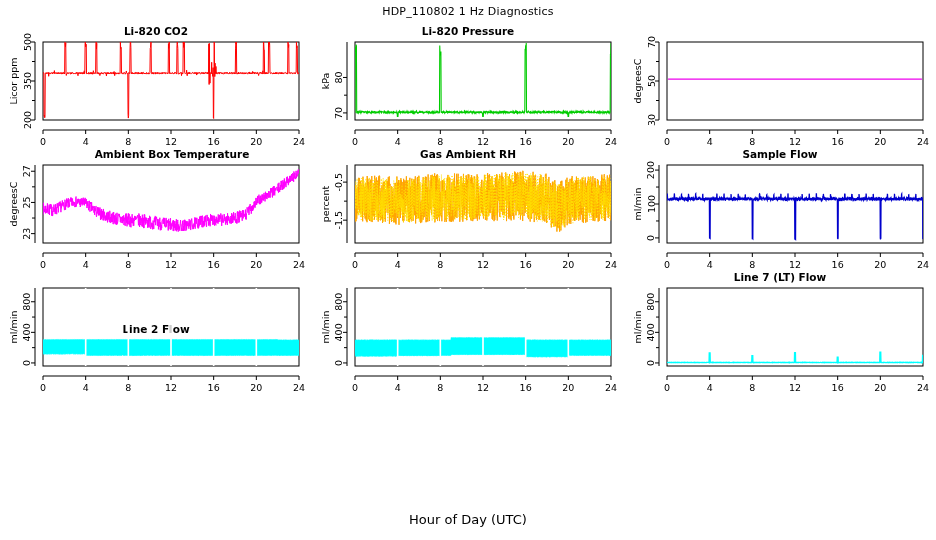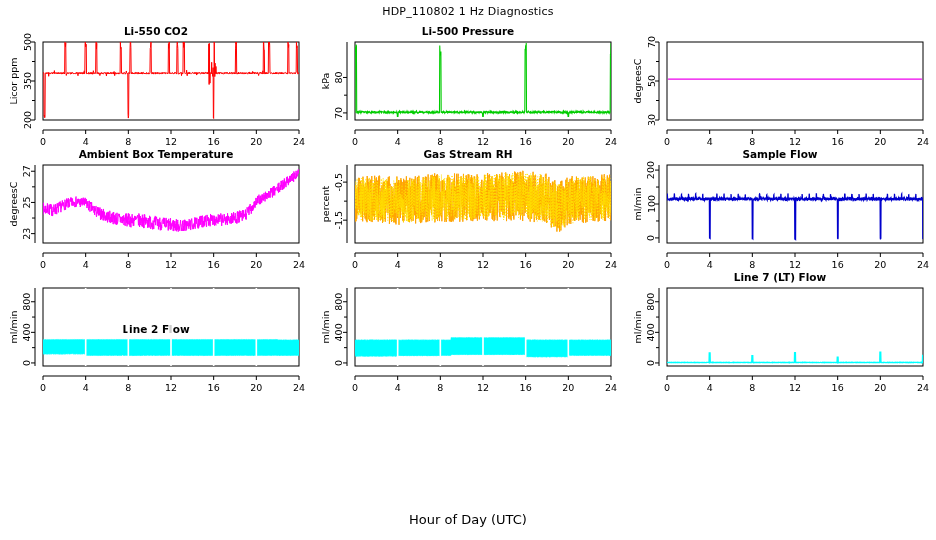--- a/index.html
+++ b/index.html
@@ -59,21 +59,21 @@
   }
 </style>
 </head>
 <body>
 
 <div id="figure">
 
   <div class="fig-title">HDP_110802 1 Hz Diagnostics</div>
 
   <div class="panel" id="p0" style="left:0px; top:25px; width:312px; height:125px;">
-    <div class="panel-title" style="top:0px;">Li-550 CO2</div>
+    <div class="panel-title" style="top:0px;">Li-820 CO2</div>
   <svg width="312" height="125" class="plot-svg">
         <rect x="43" y="17" width="256" height="78" fill="none" stroke="#000" stroke-width="1"></rect>
         <line x1="43" y1="105" x2="299" y2="105" stroke="#000" stroke-width="1"></line>
         <line x1="43" y1="105" x2="43" y2="109" stroke="#000" stroke-width="1"></line>
         <text x="43" y="120" text-anchor="middle" font-size="9.5" font-family="&quot;DejaVu Sans&quot;, sans-serif" fill="#000">0</text>
         <line x1="85.66666666666666" y1="105" x2="85.66666666666666" y2="109" stroke="#000" stroke-width="1"></line>
         <text x="85.66666666666666" y="120" text-anchor="middle" font-size="9.5" font-family="&quot;DejaVu Sans&quot;, sans-serif" fill="#000">4</text>
         <line x1="128.33333333333331" y1="105" x2="128.33333333333331" y2="109" stroke="#000" stroke-width="1"></line>
         <text x="128.33333333333331" y="120" text-anchor="middle" font-size="9.5" font-family="&quot;DejaVu Sans&quot;, sans-serif" fill="#000">8</text>
         <line x1="171" y1="105" x2="171" y2="109" stroke="#000" stroke-width="1"></line>
@@ -98,21 +98,21 @@
           <clipPath id="p0-clip">
             <rect x="43" y="17" width="256" height="78"></rect>
           </clipPath>
         </defs>
         <g clip-path="url(#p0-clip)">
           <polyline points="43.00,48.18 43.28,48.00 43.57,47.56 43.85,48.96 44.14,91.20 44.42,90.21 44.71,92.77 44.99,91.74 45.28,48.05 45.56,48.02 45.84,48.35 46.13,47.64 46.41,48.53 46.70,48.65 46.98,47.76 47.27,48.57 47.55,47.76 47.84,48.10 48.12,47.57 48.40,47.56 48.69,51.27 48.97,47.58 49.26,48.15 49.54,48.20 49.83,48.95 50.11,49.03 50.40,47.95 50.68,48.33 50.96,48.47 51.25,47.78 51.53,47.73 51.82,48.10 52.10,47.58 52.39,48.89 52.67,47.97 52.96,48.44 53.24,47.40 53.52,47.96 53.81,47.44 54.09,48.32 54.38,45.60 54.66,48.56 54.95,48.89 55.23,47.75 55.52,48.17 55.80,48.09 56.08,47.50 56.37,48.02 56.65,48.07 56.94,48.94 57.22,47.93 57.51,47.82 57.79,48.86 58.08,47.34 58.36,47.43 58.64,47.73 58.93,48.98 59.21,47.90 59.50,47.97 59.78,47.80 60.07,48.94 60.35,48.42 60.64,47.62 60.92,48.20 61.20,47.56 61.49,47.84 61.77,49.11 62.06,48.22 62.34,47.64 62.63,48.96 62.91,47.99 63.20,47.59 63.48,47.32 63.76,48.80 64.05,48.39 64.33,48.14 64.62,49.00 64.90,17.25 65.19,18.68 65.47,21.71 65.76,17.69 66.04,48.53 66.32,50.44 66.61,48.81 66.89,48.86 67.18,48.76 67.46,47.61 67.75,47.63 68.03,48.95 68.32,48.72 68.60,48.49 68.88,47.50 69.17,47.80 69.45,47.73 69.74,48.41 70.02,48.70 70.31,48.86 70.59,49.09 70.88,47.35 71.16,48.16 71.44,49.01 71.73,47.71 72.01,47.32 72.30,47.52 72.58,47.42 72.87,48.40 73.15,48.32 73.44,48.77 73.72,48.95 74.00,48.11 74.29,48.69 74.57,48.97 74.86,48.62 75.14,48.31 75.43,48.85 75.71,48.87 76.00,48.06 76.28,47.30 76.56,48.07 76.85,48.64 77.13,47.39 77.42,48.25 77.70,48.88 77.99,50.72 78.27,47.76 78.56,48.72 78.84,47.69 79.12,48.01 79.41,48.42 79.69,47.43 79.98,47.82 80.26,48.87 80.55,47.87 80.83,47.44 81.12,48.87 81.40,48.41 81.68,48.07 81.97,47.35 82.25,48.70 82.54,47.81 82.82,49.02 83.11,48.89 83.39,47.73 83.68,47.38 83.96,48.89 84.24,45.81 84.53,48.65 84.81,48.58 85.10,18.45 85.38,16.40 85.67,21.81 85.95,19.12 86.24,19.30 86.52,48.76 86.80,48.60 87.09,48.93 87.37,48.38 87.66,48.07 87.94,48.75 88.23,49.00 88.51,47.45 88.80,47.46 89.08,48.48 89.36,49.10 89.65,48.10 89.93,47.82 90.22,47.37 90.50,48.81 90.79,48.87 91.07,47.56 91.36,48.87 91.64,47.59 91.92,49.07 92.21,49.09 92.49,47.65 92.78,49.10 93.06,49.06 93.35,45.71 93.63,47.45 93.92,48.47 94.20,48.83 94.48,48.35 94.77,47.70 95.05,47.55 95.34,48.54 95.62,47.92 95.91,19.98 96.19,15.70 96.48,24.12 96.76,18.25 97.04,48.71 97.33,47.78 97.61,47.36 97.90,48.46 98.18,49.09 98.47,48.87 98.75,47.55 99.04,48.84 99.32,48.38 99.60,48.47 99.89,50.54 100.17,49.00 100.46,48.00 100.74,48.66 101.03,47.97 101.31,47.42 101.60,48.32 101.88,47.84 102.16,48.82 102.45,48.64 102.73,47.91 103.02,48.68 103.30,49.09 103.59,49.01 103.87,48.17 104.16,47.34 104.44,47.81 104.72,47.89 105.01,47.49 105.29,47.72 105.58,48.67 105.86,48.58 106.15,47.54 106.43,51.02 106.72,48.22 107.00,47.88 107.28,47.89 107.57,48.73 107.85,47.35 108.14,48.90 108.42,48.54 108.71,47.64 108.99,49.01 109.28,48.40 109.56,48.02 109.84,48.84 110.13,48.08 110.41,47.47 110.70,47.38 110.98,48.67 111.27,47.66 111.55,48.61 111.84,48.49 112.12,47.48 112.40,48.31 112.69,48.38 112.97,47.79 113.26,48.52 113.54,47.38 113.83,49.09 114.11,46.49 114.40,47.85 114.68,50.64 114.96,48.78 115.25,49.09 115.53,47.53 115.82,47.93 116.10,47.71 116.39,49.02 116.67,48.90 116.96,48.37 117.24,48.87 117.52,48.24 117.81,47.80 118.09,48.17 118.38,49.08 118.66,47.83 118.95,48.42 119.23,48.30 119.52,48.07 119.80,48.74 120.08,48.51 120.37,15.70 120.65,23.53 120.94,22.18 121.22,22.74 121.51,48.02 121.79,47.55 122.08,48.91 122.36,48.38 122.64,48.83 122.93,48.72 123.21,48.95 123.50,48.01 123.78,48.22 124.07,47.40 124.35,47.78 124.64,47.74 124.92,47.75 125.20,49.21 125.49,48.33 125.77,48.41 126.06,48.06 126.34,45.97 126.63,47.70 126.91,48.05 127.20,48.83 127.48,48.81 127.76,48.37 128.05,89.69 128.33,93.09 128.62,90.68 128.90,47.38 129.19,48.78 129.47,48.25 129.76,48.24 130.04,23.96 130.32,15.70 130.61,15.70 130.89,22.70 131.18,48.54 131.46,47.71 131.75,48.75 132.03,47.77 132.32,47.37 132.60,47.56 132.88,48.99 133.17,47.96 133.45,48.94 133.74,48.53 134.02,47.87 134.31,48.09 134.59,47.86 134.88,48.96 135.16,48.83 135.44,47.41 135.73,47.29 136.01,48.49 136.30,47.76 136.58,47.52 136.87,48.63 137.15,48.61 137.44,47.88 137.72,47.46 138.00,49.10 138.29,47.88 138.57,47.37 138.86,48.85 139.14,47.94 139.43,48.58 139.71,47.86 140.00,48.52 140.28,48.95 140.56,48.05 140.85,47.69 141.13,47.74 141.42,48.85 141.70,47.30 141.99,48.59 142.27,48.85 142.56,47.65 142.84,48.89 143.12,47.53 143.41,47.33 143.69,47.60 143.98,48.26 144.26,48.91 144.55,48.02 144.83,48.57 145.12,48.98 145.40,47.99 145.68,48.50 145.97,48.26 146.25,48.08 146.54,47.50 146.82,49.03 147.11,48.80 147.39,48.19 147.68,48.28 147.96,49.10 148.24,48.87 148.53,47.69 148.81,48.96 149.10,48.99 149.38,48.65 149.67,48.81 149.95,47.38 150.24,23.36 150.52,22.65 150.80,17.48 151.09,16.92 151.37,47.33 151.66,48.70 151.94,48.49 152.23,47.29 152.51,48.25 152.80,49.03 153.08,47.92 153.36,47.49 153.65,49.00 153.93,48.83 154.22,48.85 154.50,48.29 154.79,47.56 155.07,47.88 155.36,47.35 155.64,49.11 155.92,48.18 156.21,48.07 156.49,48.48 156.78,47.64 157.06,48.23 157.35,47.33 157.63,48.71 157.92,49.05 158.20,48.02 158.48,48.04 158.77,47.58 159.05,48.23 159.34,49.07 159.62,48.82 159.91,47.78 160.19,48.67 160.48,47.88 160.76,48.30 161.04,49.07 161.33,48.80 161.61,47.79 161.90,47.31 162.18,47.68 162.47,47.58 162.75,49.03 163.04,47.58 163.32,47.82 163.60,47.60 163.89,47.77 164.17,47.95 164.46,47.61 164.74,47.32 165.03,48.90 165.31,48.87 165.60,47.68 165.88,47.44 166.16,47.55 166.45,47.82 166.73,48.31 167.02,48.03 167.30,47.88 167.59,48.76 167.87,47.93 168.16,48.31 168.44,18.67 168.72,23.36 169.01,21.60 169.29,15.78 169.58,48.59 169.86,47.50 170.15,47.82 170.43,47.94 170.72,48.80 171.00,48.51 171.28,48.13 171.57,48.48 171.85,47.88 172.14,48.22 172.42,47.54 172.71,48.25 172.99,48.49 173.28,48.89 173.56,48.97 173.84,48.12 174.13,48.59 174.41,48.35 174.70,47.41 174.98,48.34 175.27,47.40 175.55,47.63 175.84,48.13 176.12,48.45 176.40,48.20 176.69,49.08 176.97,20.36 177.26,16.66 177.54,19.68 177.83,23.61 178.11,48.85 178.40,48.99 178.68,48.85 178.96,49.06 179.25,47.90 179.53,48.65 179.82,48.60 180.10,48.12 180.39,48.14 180.67,47.45 180.96,47.38 181.24,48.07 181.52,50.61 181.81,47.54 182.09,48.54 182.38,47.99 182.66,48.80 182.95,48.84 183.23,15.78 183.52,19.73 183.80,22.47 184.08,16.28 184.37,15.75 184.65,47.47 184.94,48.48 185.22,48.30 185.51,48.68 185.79,48.35 186.08,48.21 186.36,48.05 186.64,45.18 186.93,49.72 187.21,50.71 187.50,47.98 187.78,47.67 188.07,48.25 188.35,47.73 188.64,48.75 188.92,47.39 189.20,47.39 189.49,48.80 189.77,47.34 190.06,48.33 190.34,48.75 190.63,48.53 190.91,48.25 191.20,48.49 191.48,48.57 191.76,48.36 192.05,48.37 192.33,47.45 192.62,47.31 192.90,48.02 193.19,47.88 193.47,48.12 193.76,48.63 194.04,47.99 194.32,47.47 194.61,47.43 194.89,48.94 195.18,48.41 195.46,47.81 195.75,47.39 196.03,48.66 196.32,47.55 196.60,50.06 196.88,48.95 197.17,47.73 197.45,49.10 197.74,47.71 198.02,48.14 198.31,48.10 198.59,47.77 198.88,48.44 199.16,47.53 199.44,47.95 199.73,47.42 200.01,47.83 200.30,48.92 200.58,48.96 200.87,48.81 201.15,48.48 201.44,48.21 201.72,47.38 202.00,48.83 202.29,48.65 202.57,47.63 202.86,47.97 203.14,48.15 203.43,47.53 203.71,49.02 204.00,48.28 204.28,47.88 204.56,48.60 204.85,48.82 205.13,47.37 205.42,48.15 205.70,47.38 205.99,47.44 206.27,47.70 206.56,47.52 206.84,47.87 207.12,48.95 207.41,47.58 207.69,49.01 207.98,47.40 208.26,48.51 208.55,48.72 208.83,18.82 209.12,59.50 209.40,18.36 209.68,51.03 209.97,58.15 210.25,48.85 210.54,48.43 210.82,47.48 211.11,48.86 211.39,48.06 211.68,37.27 211.96,47.87 212.24,48.80 212.53,48.17 212.81,51.40 213.10,42.64 213.38,92.99 213.67,93.53 213.95,52.48 214.24,15.70 214.52,41.70 214.80,51.58 215.09,38.15 215.37,48.60 215.66,48.62 215.94,41.44 216.23,48.62 216.51,48.67 216.80,47.32 217.08,48.74 217.36,48.78 217.65,48.53 217.93,48.71 218.22,47.51 218.50,48.24 218.79,48.11 219.07,47.30 219.36,48.95 219.64,48.97 219.92,47.39 220.21,47.82 220.49,47.59 220.78,47.92 221.06,47.41 221.35,48.40 221.63,48.04 221.92,48.68 222.20,47.71 222.48,48.74 222.77,48.30 223.05,48.91 223.34,49.07 223.62,48.75 223.91,48.59 224.19,47.37 224.48,48.63 224.76,48.55 225.04,48.91 225.33,47.57 225.61,47.92 225.90,47.53 226.18,48.07 226.47,47.91 226.75,47.42 227.04,48.80 227.32,47.48 227.60,47.90 227.89,47.82 228.17,48.11 228.46,48.73 228.74,48.82 229.03,49.05 229.31,48.04 229.60,47.32 229.88,48.53 230.16,48.89 230.45,48.03 230.73,47.85 231.02,47.43 231.30,47.67 231.59,47.30 231.87,48.84 232.16,48.58 232.44,47.65 232.72,48.86 233.01,49.07 233.29,48.78 233.58,47.53 233.86,47.54 234.15,47.44 234.43,47.45 234.72,49.02 235.00,47.99 235.28,48.70 235.57,23.10 235.85,16.27 236.14,19.09 236.42,17.34 236.71,48.82 236.99,48.76 237.28,48.22 237.56,49.05 237.84,48.97 238.13,47.71 238.41,48.72 238.70,47.09 238.98,48.96 239.27,48.52 239.55,48.11 239.84,48.14 240.12,48.60 240.40,47.51 240.69,47.49 240.97,48.46 241.26,48.30 241.54,47.84 241.83,47.80 242.11,49.06 242.40,47.97 242.68,47.53 242.96,48.27 243.25,48.31 243.53,47.81 243.82,48.86 244.10,48.70 244.39,47.74 244.67,48.72 244.96,48.67 245.24,47.76 245.52,48.97 245.81,47.94 246.09,48.20 246.38,48.07 246.66,47.81 246.95,47.74 247.23,48.87 247.52,48.87 247.80,48.64 248.08,48.86 248.37,47.36 248.65,47.92 248.94,48.33 249.22,48.06 249.51,46.94 249.79,49.00 250.08,48.08 250.36,48.62 250.64,48.01 250.93,47.53 251.21,48.91 251.50,48.35 251.78,48.82 252.07,47.78 252.35,48.41 252.64,46.41 252.92,48.32 253.20,47.46 253.49,47.42 253.77,48.13 254.06,47.35 254.34,49.03 254.63,48.12 254.91,47.45 255.20,48.51 255.48,47.96 255.76,47.48 256.05,47.52 256.33,48.67 256.62,48.13 256.90,48.22 257.19,48.92 257.47,47.38 257.76,47.34 258.04,48.49 258.32,48.97 258.61,50.51 258.89,48.79 259.18,48.81 259.46,48.27 259.75,47.48 260.03,48.44 260.32,48.21 260.60,47.36 260.88,48.12 261.17,47.39 261.45,48.25 261.74,48.97 262.02,48.69 262.31,49.05 262.59,47.33 262.88,45.81 263.16,48.99 263.44,15.97 263.73,17.36 264.01,24.17 264.30,24.71 264.58,48.52 264.87,49.07 265.15,47.82 265.44,48.98 265.72,47.48 266.00,48.08 266.29,47.77 266.57,48.75 266.86,47.42 267.14,48.10 267.43,48.26 267.71,48.90 268.00,48.13 268.28,48.29 268.56,16.54 268.85,21.55 269.13,18.47 269.42,15.70 269.70,20.36 269.99,47.70 270.27,48.42 270.56,48.58 270.84,48.50 271.12,47.43 271.41,47.86 271.69,48.22 271.98,48.28 272.26,48.23 272.55,48.91 272.83,48.72 273.12,48.13 273.40,48.90 273.68,47.81 273.97,47.57 274.25,48.83 274.54,48.07 274.82,48.91 275.11,48.16 275.39,48.77 275.68,47.31 275.96,48.59 276.24,49.01 276.53,47.47 276.81,48.67 277.10,49.03 277.38,48.30 277.67,47.59 277.95,47.34 278.24,47.58 278.52,48.80 278.80,48.90 279.09,48.69 279.37,47.60 279.66,47.64 279.94,47.45 280.23,48.92 280.51,48.07 280.80,47.49 281.08,47.48 281.36,48.94 281.65,47.58 281.93,48.89 282.22,47.52 282.50,47.98 282.79,48.75 283.07,48.99 283.36,48.12 283.64,48.50 283.92,47.71 284.21,48.24 284.49,47.83 284.78,47.82 285.06,47.63 285.35,47.75 285.63,47.41 285.92,47.49 286.20,48.41 286.48,49.03 286.77,48.31 287.05,47.96 287.34,49.01 287.62,49.03 287.91,15.71 288.19,17.51 288.48,22.47 288.76,19.49 289.04,48.29 289.33,47.80 289.61,48.21 289.90,48.36 290.18,47.49 290.47,48.37 290.75,48.53 291.04,48.38 291.32,47.99 291.60,47.58 291.89,47.43 292.17,48.30 292.46,49.05 292.74,48.20 293.03,47.95 293.31,47.95 293.60,48.09 293.88,48.31 294.16,48.75 294.45,47.72 294.73,47.89 295.02,47.97 295.30,48.85 295.59,47.50 295.87,47.44 296.16,47.41 296.44,16.07 296.72,23.12 297.01,20.76 297.29,23.09 297.58,48.83 297.86,48.74 298.15,48.57 298.43,48.67 298.72,47.61 299.00,47.75" fill="none" stroke="#ff0000" stroke-width="1"></polyline>
         </g>
       </svg>
     </div>
   <div class="panel" id="p1" style="left:312px; top:25px; width:312px; height:125px;">
-    <div class="panel-title" style="top:0px;">Li-500 Pressure</div>
+    <div class="panel-title" style="top:0px;">Li-820 Pressure</div>
   <svg width="312" height="125" class="plot-svg">
         <rect x="43" y="17" width="256" height="78" fill="none" stroke="#000" stroke-width="1"></rect>
         <line x1="43" y1="105" x2="299" y2="105" stroke="#000" stroke-width="1"></line>
         <line x1="43" y1="105" x2="43" y2="109" stroke="#000" stroke-width="1"></line>
         <text x="43" y="120" text-anchor="middle" font-size="9.5" font-family="&quot;DejaVu Sans&quot;, sans-serif" fill="#000">0</text>
         <line x1="85.66666666666666" y1="105" x2="85.66666666666666" y2="109" stroke="#000" stroke-width="1"></line>
         <text x="85.66666666666666" y="120" text-anchor="middle" font-size="9.5" font-family="&quot;DejaVu Sans&quot;, sans-serif" fill="#000">4</text>
         <line x1="128.33333333333331" y1="105" x2="128.33333333333331" y2="109" stroke="#000" stroke-width="1"></line>
         <text x="128.33333333333331" y="120" text-anchor="middle" font-size="9.5" font-family="&quot;DejaVu Sans&quot;, sans-serif" fill="#000">8</text>
         <line x1="171" y1="105" x2="171" y2="109" stroke="#000" stroke-width="1"></line>
@@ -173,21 +173,21 @@
             <rect x="43" y="17" width="256" height="78"></rect>
           </clipPath>
         </defs>
         <g clip-path="url(#p2-clip)">
           <polyline points="44.07,54.05 297.93,54.05" fill="none" stroke="#ee00ee" stroke-width="1.2"></polyline>
         </g>
       </svg>
     </div>
 
   <div class="panel" id="p3" style="left:0px; top:148px; width:312px; height:125px;">
-    <div class="panel-title" style="top:0px;">Ambient Box Temperature</div>
+    <div class="panel-title" style="top:0px;margin-left:16px;">Ambient Box Temperature</div>
   <svg width="312" height="125" class="plot-svg">
         <rect x="43" y="17" width="256" height="78" fill="none" stroke="#000" stroke-width="1"></rect>
         <line x1="43" y1="105" x2="299" y2="105" stroke="#000" stroke-width="1"></line>
         <line x1="43" y1="105" x2="43" y2="109" stroke="#000" stroke-width="1"></line>
         <text x="43" y="120" text-anchor="middle" font-size="9.5" font-family="&quot;DejaVu Sans&quot;, sans-serif" fill="#000">0</text>
         <line x1="85.66666666666666" y1="105" x2="85.66666666666666" y2="109" stroke="#000" stroke-width="1"></line>
         <text x="85.66666666666666" y="120" text-anchor="middle" font-size="9.5" font-family="&quot;DejaVu Sans&quot;, sans-serif" fill="#000">4</text>
         <line x1="128.33333333333331" y1="105" x2="128.33333333333331" y2="109" stroke="#000" stroke-width="1"></line>
         <text x="128.33333333333331" y="120" text-anchor="middle" font-size="9.5" font-family="&quot;DejaVu Sans&quot;, sans-serif" fill="#000">8</text>
         <line x1="171" y1="105" x2="171" y2="109" stroke="#000" stroke-width="1"></line>
@@ -212,21 +212,21 @@
           <clipPath id="p3-clip">
             <rect x="43" y="17" width="256" height="78"></rect>
           </clipPath>
         </defs>
         <g clip-path="url(#p3-clip)">
           <polyline points="43.00,66.77 43.23,66.18 43.47,54.80 43.70,58.30 43.93,60.55 44.16,62.03 44.40,61.31 44.63,64.16 44.86,60.29 45.09,58.12 45.33,64.04 45.56,65.35 45.79,57.79 46.03,60.89 46.26,64.94 46.49,62.84 46.72,63.80 46.96,60.83 47.19,63.83 47.42,55.36 47.65,64.51 47.89,56.68 48.12,65.29 48.35,65.91 48.59,65.81 48.82,64.14 49.05,60.97 49.28,58.33 49.52,66.94 49.75,56.51 49.98,61.03 50.21,60.22 50.45,59.52 50.68,55.99 50.91,60.28 51.15,56.61 51.38,57.82 51.61,67.68 51.84,66.03 52.08,63.79 52.31,62.97 52.54,68.06 52.77,67.25 53.01,58.80 53.24,63.81 53.47,63.13 53.71,62.61 53.94,56.55 54.17,59.46 54.40,59.53 54.64,63.83 54.87,63.39 55.10,65.94 55.33,65.87 55.57,56.23 55.80,63.31 56.03,64.79 56.27,59.31 56.50,62.76 56.73,66.16 56.96,58.34 57.20,55.39 57.43,59.74 57.66,56.31 57.89,58.23 58.13,54.99 58.36,64.35 58.59,59.37 58.83,57.85 59.06,54.91 59.29,53.99 59.52,55.31 59.76,58.03 59.99,53.64 60.22,53.50 60.45,58.21 60.69,55.00 60.92,64.17 61.15,58.23 61.39,60.24 61.62,55.63 61.85,57.49 62.08,55.06 62.32,52.46 62.55,57.05 62.78,53.97 63.01,58.23 63.25,55.76 63.48,54.58 63.71,56.53 63.95,59.04 64.18,59.74 64.41,62.12 64.64,61.89 64.88,51.78 65.11,52.91 65.34,55.06 65.57,61.72 65.81,55.05 66.04,55.24 66.27,53.84 66.51,50.74 66.74,58.50 66.97,50.70 67.20,54.30 67.44,52.54 67.67,54.45 67.90,52.13 68.13,59.61 68.37,50.20 68.60,55.46 68.83,54.73 69.07,59.10 69.30,56.46 69.53,58.42 69.76,51.77 70.00,51.18 70.23,52.48 70.46,53.26 70.69,49.57 70.93,53.66 71.16,52.20 71.39,49.74 71.63,54.76 71.86,57.53 72.09,53.59 72.32,51.21 72.56,50.51 72.79,57.69 73.02,53.64 73.25,54.41 73.49,53.82 73.72,57.53 73.95,56.69 74.19,54.56 74.42,54.08 74.65,57.36 74.88,59.12 75.12,57.25 75.35,58.91 75.58,58.03 75.81,49.67 76.05,48.54 76.28,58.65 76.51,57.44 76.75,54.95 76.98,53.96 77.21,51.45 77.44,55.46 77.68,55.58 77.91,50.90 78.14,51.82 78.37,50.88 78.61,53.86 78.84,50.96 79.07,55.21 79.31,53.61 79.54,56.59 79.77,54.06 80.00,51.37 80.24,59.01 80.47,57.17 80.70,50.92 80.93,50.95 81.17,51.56 81.40,55.36 81.63,56.19 81.87,50.07 82.10,57.41 82.33,56.25 82.56,55.02 82.80,51.19 83.03,55.88 83.26,49.69 83.49,54.34 83.73,55.63 83.96,56.73 84.19,54.60 84.43,57.30 84.66,50.88 84.89,54.32 85.12,49.83 85.36,51.45 85.59,55.26 85.82,56.04 86.05,53.36 86.29,50.97 86.52,55.35 86.75,54.35 86.99,60.03 87.22,54.31 87.45,57.88 87.68,55.61 87.92,53.02 88.15,58.53 88.38,59.72 88.61,62.24 88.85,55.69 89.08,55.31 89.31,52.83 89.55,60.44 89.78,61.30 90.01,63.71 90.24,56.35 90.48,54.14 90.71,55.96 90.94,55.62 91.17,54.22 91.41,63.05 91.64,54.38 91.87,62.78 92.11,59.94 92.34,61.88 92.57,58.23 92.80,57.85 93.04,59.66 93.27,58.62 93.50,60.06 93.73,60.57 93.97,64.66 94.20,58.04 94.43,62.48 94.67,66.87 94.90,59.92 95.13,63.28 95.36,62.29 95.60,62.57 95.83,58.58 96.06,57.95 96.29,68.09 96.53,68.86 96.76,66.65 96.99,63.79 97.23,65.53 97.46,59.18 97.69,59.94 97.92,64.12 98.16,59.51 98.39,67.46 98.62,64.89 98.85,59.59 99.09,62.81 99.32,61.42 99.55,67.29 99.79,60.20 100.02,59.56 100.25,61.24 100.48,71.83 100.72,69.87 100.95,62.67 101.18,70.86 101.41,71.24 101.65,60.99 101.88,69.09 102.11,65.22 102.35,69.41 102.58,62.87 102.81,63.90 103.04,72.27 103.28,67.51 103.51,60.96 103.74,72.26 103.97,72.33 104.21,68.74 104.44,63.75 104.67,65.07 104.91,70.41 105.14,67.69 105.37,72.68 105.60,68.08 105.84,68.75 106.07,67.52 106.30,72.32 106.53,64.88 106.77,70.83 107.00,66.09 107.23,64.37 107.47,74.39 107.70,72.63 107.93,65.94 108.16,63.76 108.40,71.55 108.63,64.52 108.86,67.05 109.09,71.21 109.33,74.19 109.56,74.10 109.79,62.80 110.03,66.64 110.26,72.33 110.49,69.01 110.72,74.89 110.96,69.14 111.19,70.36 111.42,65.79 111.65,73.95 111.89,66.37 112.12,73.96 112.35,73.12 112.59,73.63 112.82,64.69 113.05,76.08 113.28,76.11 113.52,64.00 113.75,64.29 113.98,70.23 114.21,69.04 114.45,67.33 114.68,74.64 114.91,69.97 115.15,76.08 115.38,69.01 115.61,67.33 115.84,65.67 116.08,76.41 116.31,69.55 116.54,72.37 116.77,76.80 117.01,64.81 117.24,73.90 117.47,75.61 117.71,73.87 117.94,73.00 118.17,66.78 118.40,66.38 118.64,65.82 118.87,67.15 119.10,68.11 119.33,65.94 119.57,69.17 119.80,68.30 120.03,68.53 120.27,73.89 120.50,72.59 120.73,69.02 120.96,73.73 121.20,74.96 121.43,71.42 121.66,70.03 121.89,68.98 122.13,72.50 122.36,68.54 122.59,75.17 122.83,68.23 123.06,71.33 123.29,72.48 123.52,73.20 123.76,67.28 123.99,77.01 124.22,71.02 124.45,71.25 124.69,69.61 124.92,70.10 125.15,77.84 125.39,73.09 125.62,65.73 125.85,69.04 126.08,71.88 126.32,69.34 126.55,74.70 126.78,65.47 127.01,78.32 127.25,68.53 127.48,73.01 127.71,76.16 127.95,72.43 128.18,76.21 128.41,67.40 128.64,65.36 128.88,71.89 129.11,66.14 129.34,77.06 129.57,72.64 129.81,76.96 130.04,78.80 130.27,69.55 130.51,68.69 130.74,76.37 130.97,79.31 131.20,72.63 131.44,70.06 131.67,75.02 131.90,71.87 132.13,66.20 132.37,75.27 132.60,71.66 132.83,69.64 133.07,75.19 133.30,77.94 133.53,70.49 133.76,77.73 134.00,71.72 134.23,73.03 134.46,69.96 134.69,67.90 134.93,68.99 135.16,71.33 135.39,68.49 135.63,72.00 135.86,68.83 136.09,70.78 136.32,70.77 136.56,70.99 136.79,69.92 137.02,68.68 137.25,69.26 137.49,67.09 137.72,67.34 137.95,69.93 138.19,70.60 138.42,77.29 138.65,75.82 138.88,65.44 139.12,76.56 139.35,66.73 139.58,78.96 139.81,69.03 140.05,72.27 140.28,68.01 140.51,75.81 140.75,77.09 140.98,75.10 141.21,69.89 141.44,70.69 141.68,75.18 141.91,78.31 142.14,75.49 142.37,66.72 142.61,78.60 142.84,77.84 143.07,76.44 143.31,69.74 143.54,80.06 143.77,70.07 144.00,80.07 144.24,66.46 144.47,73.07 144.70,66.59 144.93,71.72 145.17,74.88 145.40,69.52 145.63,76.51 145.87,75.25 146.10,71.15 146.33,69.73 146.56,72.93 146.80,70.17 147.03,75.24 147.26,71.99 147.49,77.19 147.73,79.78 147.96,75.11 148.19,77.58 148.43,70.07 148.66,78.52 148.89,76.30 149.12,79.51 149.36,76.21 149.59,67.83 149.82,68.51 150.05,72.82 150.29,70.80 150.52,68.97 150.75,80.90 150.99,78.39 151.22,78.28 151.45,75.42 151.68,74.78 151.92,79.15 152.15,74.92 152.38,76.17 152.61,81.26 152.85,81.34 153.08,72.55 153.31,75.52 153.55,77.30 153.78,80.96 154.01,75.44 154.24,70.79 154.48,69.52 154.71,74.09 154.94,71.64 155.17,67.92 155.41,68.30 155.64,77.15 155.87,69.72 156.11,70.43 156.34,70.73 156.57,68.82 156.80,72.25 157.04,72.13 157.27,77.57 157.50,77.85 157.73,70.97 157.97,77.39 158.20,71.51 158.43,81.38 158.67,74.19 158.90,74.19 159.13,78.98 159.36,75.94 159.60,73.10 159.83,69.74 160.06,78.27 160.29,82.32 160.53,74.47 160.76,75.83 160.99,82.00 161.23,81.95 161.46,77.04 161.69,80.15 161.92,73.24 162.16,72.49 162.39,71.61 162.62,72.02 162.85,71.92 163.09,75.85 163.32,69.91 163.55,70.21 163.79,75.61 164.02,69.78 164.25,70.12 164.48,78.37 164.72,70.39 164.95,72.03 165.18,76.28 165.41,77.65 165.65,79.35 165.88,76.36 166.11,69.91 166.35,73.10 166.58,78.59 166.81,72.78 167.04,72.98 167.28,74.64 167.51,73.44 167.74,74.89 167.97,72.11 168.21,82.49 168.44,72.61 168.67,70.85 168.91,81.26 169.14,78.11 169.37,73.47 169.60,72.96 169.84,76.74 170.07,77.97 170.30,70.73 170.53,70.11 170.77,81.93 171.00,74.84 171.23,80.79 171.47,76.11 171.70,77.53 171.93,76.51 172.16,78.42 172.40,74.70 172.63,75.70 172.86,72.53 173.09,82.72 173.33,81.43 173.56,72.32 173.79,83.09 174.03,72.98 174.26,79.77 174.49,75.40 174.72,79.41 174.96,73.18 175.19,81.11 175.42,82.12 175.65,77.83 175.89,75.98 176.12,82.72 176.35,71.20 176.59,83.24 176.82,75.84 177.05,77.32 177.28,81.81 177.52,73.57 177.75,71.95 177.98,75.32 178.21,83.66 178.45,81.69 178.68,76.48 178.91,81.18 179.15,80.16 179.38,78.51 179.61,81.92 179.84,82.75 180.08,78.00 180.31,75.35 180.54,72.10 180.77,75.83 181.01,75.78 181.24,78.19 181.47,79.67 181.71,82.99 181.94,80.02 182.17,76.87 182.40,76.24 182.64,72.77 182.87,82.98 183.10,80.68 183.33,82.94 183.57,77.70 183.80,74.90 184.03,72.09 184.27,82.67 184.50,74.06 184.73,71.73 184.96,77.98 185.20,72.56 185.43,73.09 185.66,77.71 185.89,82.80 186.13,80.40 186.36,73.30 186.59,81.56 186.83,78.74 187.06,73.41 187.29,74.80 187.52,78.10 187.76,76.84 187.99,73.42 188.22,74.41 188.45,74.80 188.69,79.45 188.92,80.70 189.15,71.15 189.39,72.63 189.62,78.30 189.85,76.70 190.08,75.11 190.32,72.41 190.55,81.57 190.78,82.06 191.01,79.44 191.25,71.60 191.48,72.32 191.71,70.54 191.95,72.73 192.18,76.86 192.41,78.41 192.64,77.77 192.88,81.21 193.11,76.37 193.34,79.80 193.57,80.74 193.81,77.92 194.04,75.38 194.27,78.71 194.51,73.98 194.74,70.02 194.97,69.29 195.20,80.74 195.44,70.06 195.67,71.11 195.90,72.63 196.13,70.49 196.37,75.73 196.60,71.46 196.83,69.76 197.07,70.78 197.30,76.83 197.53,79.32 197.76,75.85 198.00,80.12 198.23,80.50 198.46,70.99 198.69,79.62 198.93,77.90 199.16,75.15 199.39,77.46 199.63,68.72 199.86,71.49 200.09,75.83 200.32,67.93 200.56,76.12 200.79,76.89 201.02,72.59 201.25,73.65 201.49,67.94 201.72,69.63 201.95,79.15 202.19,68.80 202.42,67.67 202.65,69.55 202.88,79.30 203.12,73.60 203.35,76.58 203.58,72.95 203.81,78.56 204.05,77.27 204.28,68.80 204.51,77.49 204.75,77.33 204.98,72.15 205.21,68.01 205.44,73.51 205.68,68.02 205.91,67.42 206.14,74.63 206.37,78.85 206.61,78.43 206.84,73.06 207.07,66.89 207.31,67.96 207.54,72.80 207.77,72.31 208.00,69.81 208.24,69.06 208.47,73.64 208.70,77.67 208.93,70.16 209.17,76.47 209.40,76.70 209.63,72.31 209.87,71.39 210.10,78.29 210.33,75.20 210.56,65.97 210.80,71.06 211.03,68.43 211.26,67.19 211.49,69.73 211.73,72.83 211.96,67.48 212.19,72.32 212.43,68.44 212.66,73.00 212.89,76.88 213.12,67.61 213.36,76.06 213.59,76.25 213.82,75.22 214.05,74.94 214.29,67.76 214.52,77.61 214.75,71.09 214.99,73.54 215.22,70.85 215.45,76.45 215.68,76.82 215.92,77.31 216.15,68.66 216.38,74.51 216.61,74.41 216.85,69.54 217.08,70.68 217.31,74.40 217.55,72.00 217.78,72.97 218.01,75.66 218.24,66.39 218.48,74.07 218.71,68.24 218.94,71.97 219.17,69.58 219.41,67.01 219.64,66.93 219.87,73.91 220.11,68.36 220.34,70.60 220.57,69.57 220.80,65.42 221.04,67.91 221.27,70.02 221.50,73.18 221.73,77.83 221.97,67.63 222.20,66.77 222.43,67.62 222.67,74.45 222.90,70.44 223.13,71.58 223.36,74.60 223.60,73.37 223.83,72.67 224.06,66.07 224.29,66.29 224.53,70.95 224.76,68.44 224.99,73.12 225.23,70.69 225.46,76.56 225.69,75.43 225.92,69.12 226.16,73.22 226.39,70.54 226.62,68.46 226.85,75.10 227.09,68.33 227.32,77.00 227.55,65.25 227.79,70.76 228.02,72.60 228.25,69.98 228.48,67.93 228.72,72.32 228.95,68.79 229.18,71.52 229.41,74.63 229.65,72.61 229.88,71.51 230.11,75.55 230.35,74.49 230.58,69.53 230.81,68.07 231.04,72.67 231.28,75.72 231.51,67.17 231.74,65.00 231.97,74.91 232.21,69.60 232.44,74.90 232.67,67.25 232.91,74.48 233.14,66.09 233.37,71.78 233.60,64.09 233.84,70.62 234.07,69.08 234.30,72.39 234.53,70.18 234.77,68.32 235.00,69.42 235.23,65.14 235.47,74.52 235.70,74.47 235.93,71.57 236.16,74.34 236.40,74.95 236.63,70.95 236.86,75.70 237.09,68.32 237.33,63.81 237.56,67.93 237.79,63.19 238.03,74.74 238.26,67.14 238.49,71.69 238.72,64.13 238.96,65.96 239.19,74.40 239.42,72.92 239.65,62.55 239.89,65.38 240.12,65.71 240.35,64.79 240.59,69.30 240.82,63.04 241.05,66.33 241.28,69.07 241.52,66.93 241.75,65.07 241.98,66.22 242.21,72.74 242.45,62.28 242.68,63.14 242.91,62.59 243.15,70.40 243.38,65.24 243.61,62.37 243.84,68.10 244.08,67.82 244.31,68.19 244.54,67.43 244.77,65.89 245.01,68.97 245.24,66.85 245.47,61.62 245.71,71.09 245.94,65.76 246.17,71.58 246.40,67.62 246.64,65.28 246.87,64.81 247.10,59.29 247.33,61.51 247.57,61.28 247.80,61.94 248.03,64.56 248.27,60.34 248.50,58.74 248.73,63.39 248.96,66.90 249.20,65.20 249.43,57.75 249.66,61.21 249.89,58.50 250.13,56.01 250.36,61.45 250.59,62.88 250.83,61.21 251.06,58.88 251.29,65.70 251.52,59.87 251.76,57.92 251.99,62.86 252.22,61.10 252.45,57.75 252.69,62.94 252.92,57.36 253.15,57.08 253.39,61.46 253.62,60.69 253.85,55.57 254.08,53.76 254.32,58.86 254.55,56.78 254.78,53.18 255.01,59.76 255.25,56.40 255.48,57.28 255.71,52.30 255.95,49.93 256.18,53.48 256.41,53.47 256.64,56.94 256.88,52.87 257.11,49.93 257.34,55.12 257.57,47.94 257.81,51.96 258.04,55.23 258.27,51.98 258.51,48.10 258.74,47.65 258.97,46.67 259.20,49.12 259.44,56.18 259.67,52.96 259.90,48.94 260.13,48.22 260.37,54.46 260.60,56.12 260.83,47.64 261.07,53.32 261.30,54.36 261.53,50.36 261.76,54.51 262.00,46.48 262.23,52.27 262.46,49.09 262.69,46.64 262.93,47.78 263.16,47.12 263.39,52.50 263.63,50.34 263.86,45.72 264.09,44.88 264.32,51.14 264.56,50.51 264.79,47.01 265.02,53.42 265.25,47.56 265.49,43.77 265.72,49.98 265.95,47.20 266.19,50.68 266.42,44.94 266.65,50.21 266.88,50.92 267.12,51.08 267.35,49.19 267.58,45.04 267.81,46.67 268.05,46.57 268.28,49.77 268.51,43.84 268.75,43.04 268.98,46.86 269.21,49.38 269.44,47.79 269.68,45.55 269.91,43.39 270.14,49.73 270.37,44.80 270.61,40.22 270.84,44.99 271.07,44.10 271.31,40.16 271.54,43.62 271.77,40.34 272.00,41.60 272.24,48.68 272.47,49.45 272.70,39.49 272.93,42.23 273.17,46.09 273.40,38.43 273.63,47.43 273.87,38.32 274.10,38.74 274.33,38.18 274.56,46.84 274.80,47.33 275.03,43.43 275.26,39.84 275.49,42.21 275.73,41.70 275.96,42.35 276.19,41.77 276.43,40.29 276.66,39.16 276.89,38.97 277.12,38.89 277.36,40.96 277.59,42.21 277.82,43.17 278.05,35.59 278.29,40.49 278.52,44.62 278.75,36.38 278.99,34.76 279.22,42.29 279.45,40.97 279.68,44.02 279.92,39.13 280.15,39.44 280.38,42.01 280.61,37.08 280.85,39.40 281.08,32.91 281.31,38.48 281.55,35.94 281.78,32.90 282.01,41.91 282.24,37.04 282.48,39.11 282.71,41.66 282.94,32.17 283.17,40.96 283.41,33.88 283.64,39.41 283.87,34.42 284.11,40.36 284.34,30.46 284.57,36.21 284.80,38.19 285.04,36.78 285.27,33.55 285.50,37.15 285.73,37.39 285.97,39.12 286.20,37.83 286.43,30.50 286.67,29.28 286.90,34.88 287.13,28.83 287.36,28.56 287.60,29.97 287.83,35.17 288.06,30.54 288.29,37.17 288.53,36.19 288.76,31.27 288.99,33.95 289.23,34.49 289.46,33.44 289.69,27.98 289.92,33.89 290.16,27.85 290.39,33.96 290.62,29.36 290.85,32.26 291.09,27.71 291.32,29.44 291.55,26.15 291.79,32.91 292.02,30.42 292.25,30.18 292.48,32.69 292.72,25.20 292.95,27.55 293.18,26.29 293.41,28.36 293.65,33.86 293.88,23.46 294.11,25.67 294.35,30.45 294.58,26.76 294.81,24.85 295.04,29.87 295.28,30.09 295.51,31.11 295.74,27.68 295.97,22.81 296.21,22.95 296.44,30.21 296.67,26.30 296.91,25.53 297.14,27.20 297.37,28.12 297.60,28.36 297.84,22.60 298.07,25.22 298.30,21.47 298.53,23.49 298.77,25.47 299.00,24.35" fill="none" stroke="#ff00ff" stroke-width="1"></polyline>
         </g>
       </svg>
     </div>
   <div class="panel" id="p4" style="left:312px; top:148px; width:312px; height:125px;">
-    <div class="panel-title" style="top:0px;">Gas Stream RH</div>
+    <div class="panel-title" style="top:0px;">Gas Ambient RH</div>
   <svg width="312" height="125" class="plot-svg">
         <rect x="43" y="17" width="256" height="78" fill="none" stroke="#000" stroke-width="1"></rect>
         <line x1="43" y1="105" x2="299" y2="105" stroke="#000" stroke-width="1"></line>
         <line x1="43" y1="105" x2="43" y2="109" stroke="#000" stroke-width="1"></line>
         <text x="43" y="120" text-anchor="middle" font-size="9.5" font-family="&quot;DejaVu Sans&quot;, sans-serif" fill="#000">0</text>
         <line x1="85.66666666666666" y1="105" x2="85.66666666666666" y2="109" stroke="#000" stroke-width="1"></line>
         <text x="85.66666666666666" y="120" text-anchor="middle" font-size="9.5" font-family="&quot;DejaVu Sans&quot;, sans-serif" fill="#000">4</text>
         <line x1="128.33333333333331" y1="105" x2="128.33333333333331" y2="109" stroke="#000" stroke-width="1"></line>
         <text x="128.33333333333331" y="120" text-anchor="middle" font-size="9.5" font-family="&quot;DejaVu Sans&quot;, sans-serif" fill="#000">8</text>
         <line x1="171" y1="105" x2="171" y2="109" stroke="#000" stroke-width="1"></line>

